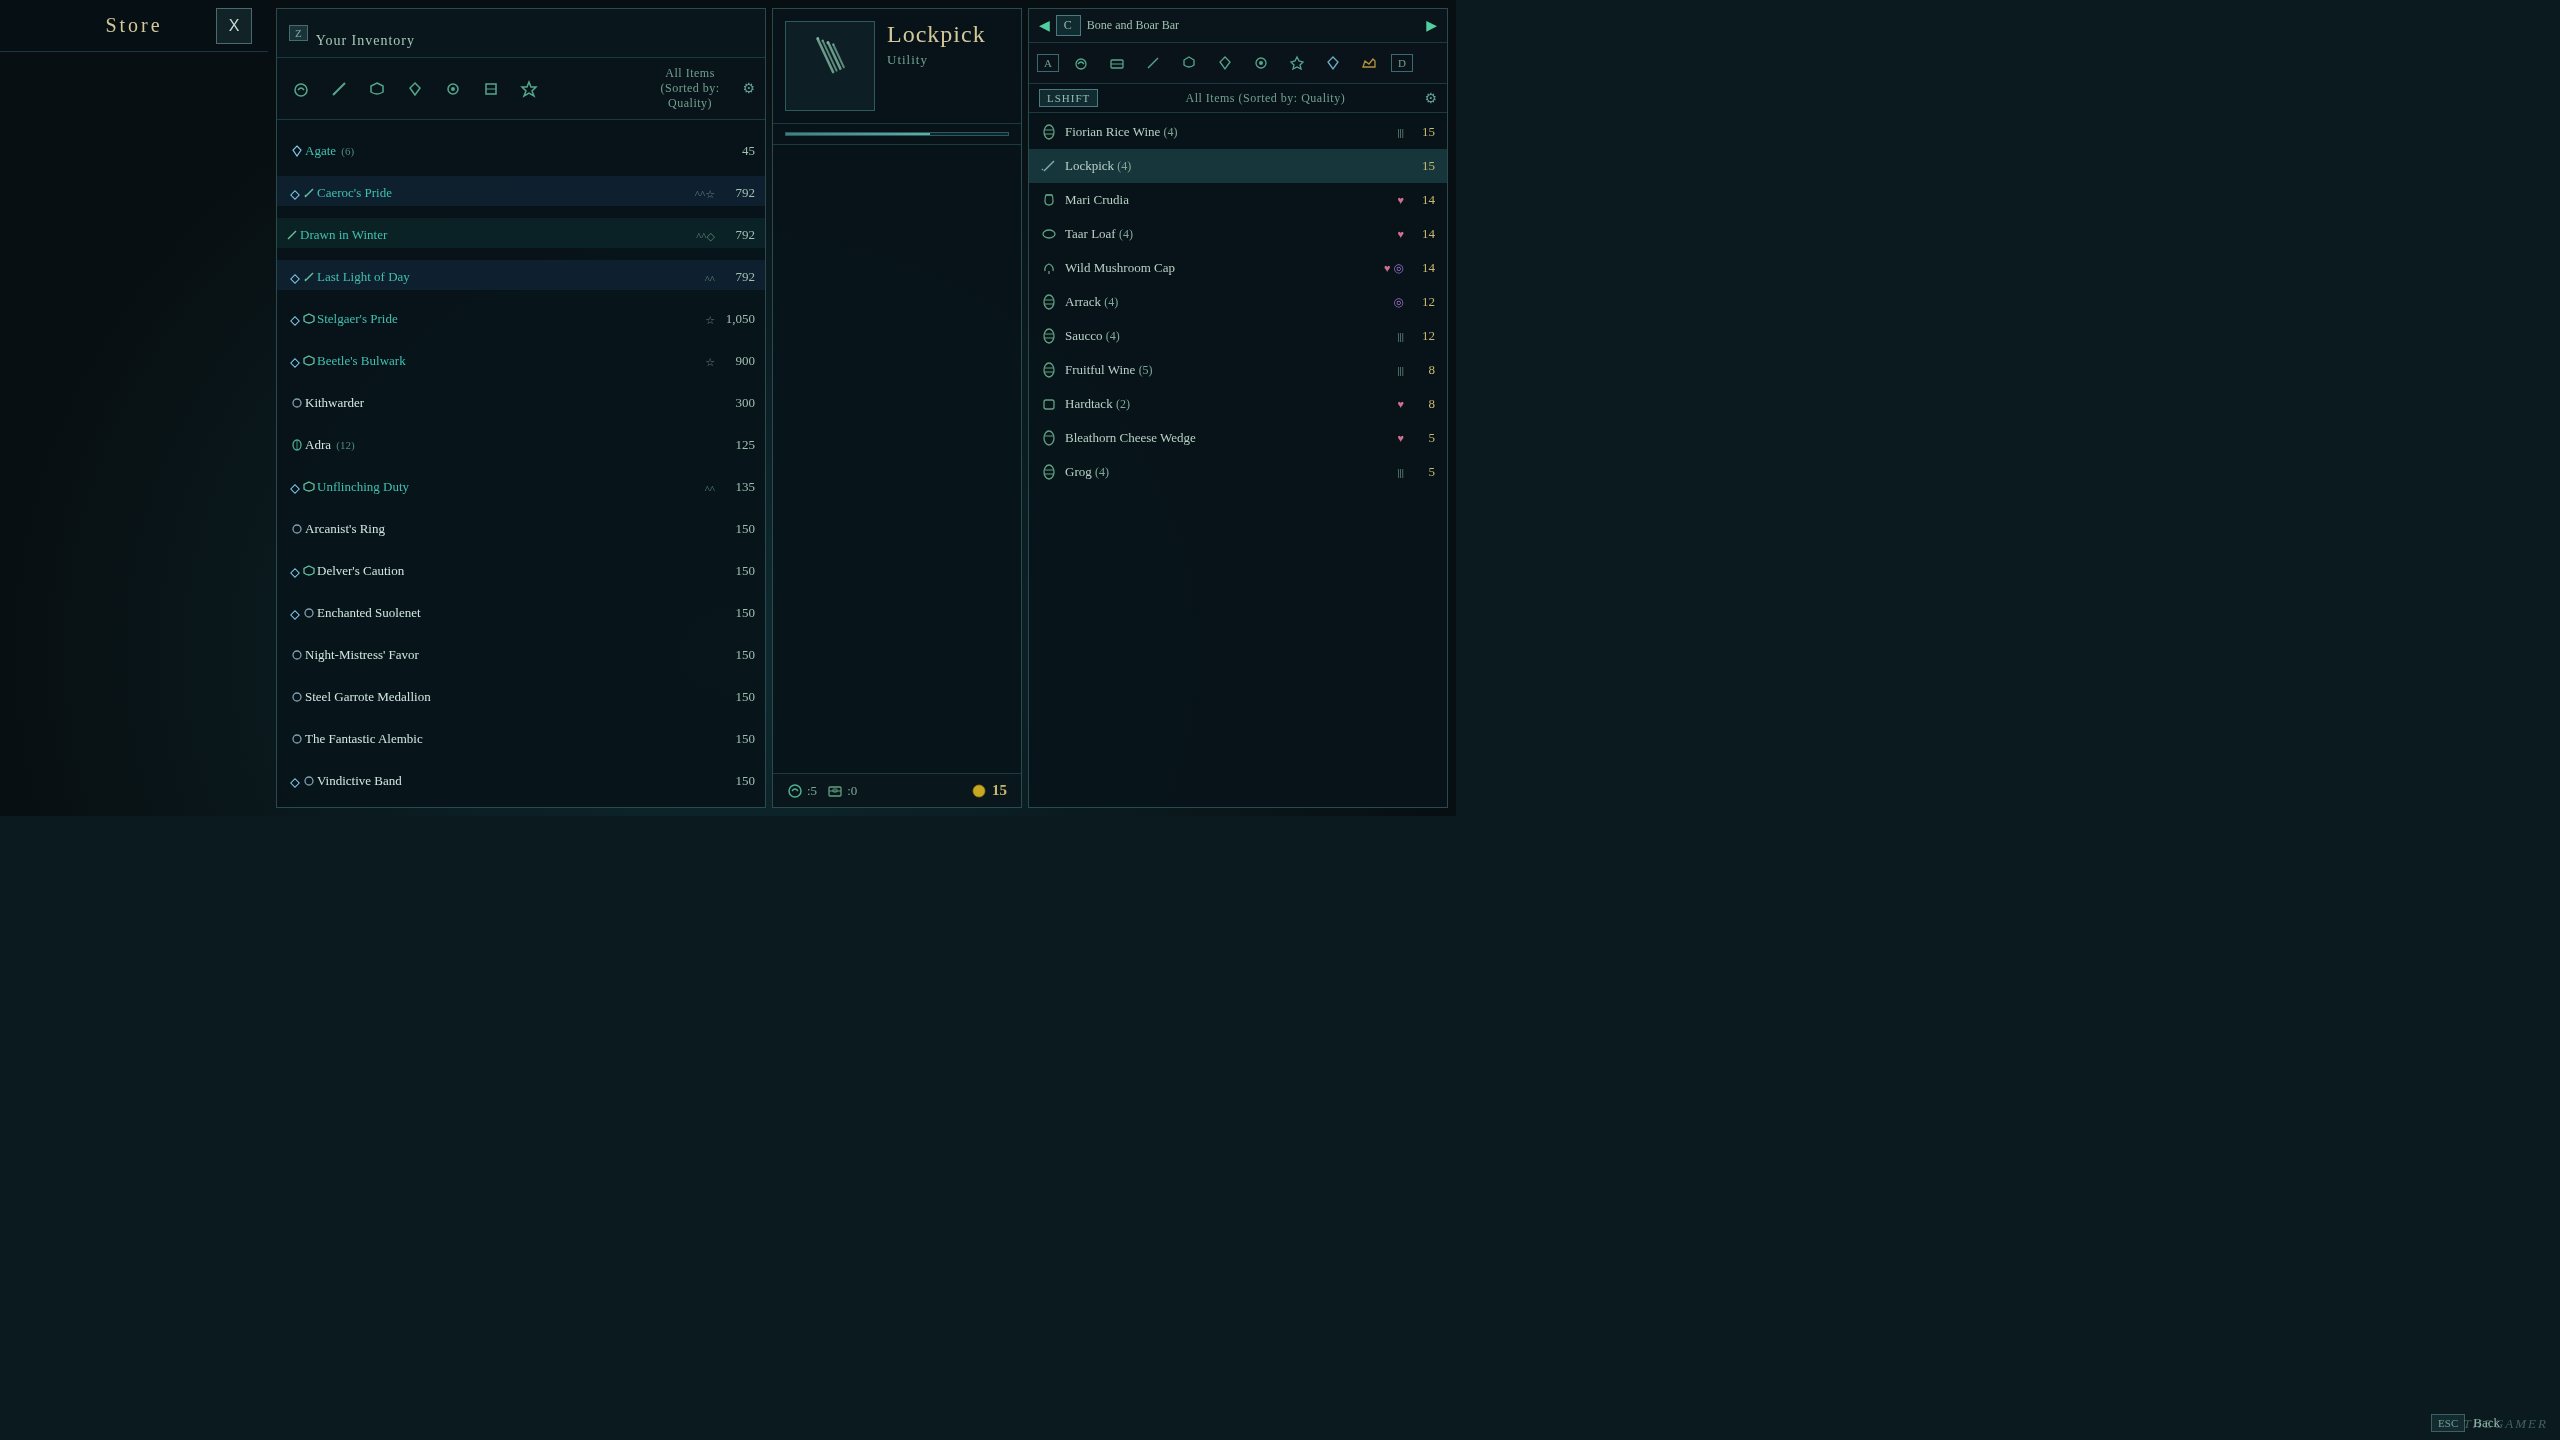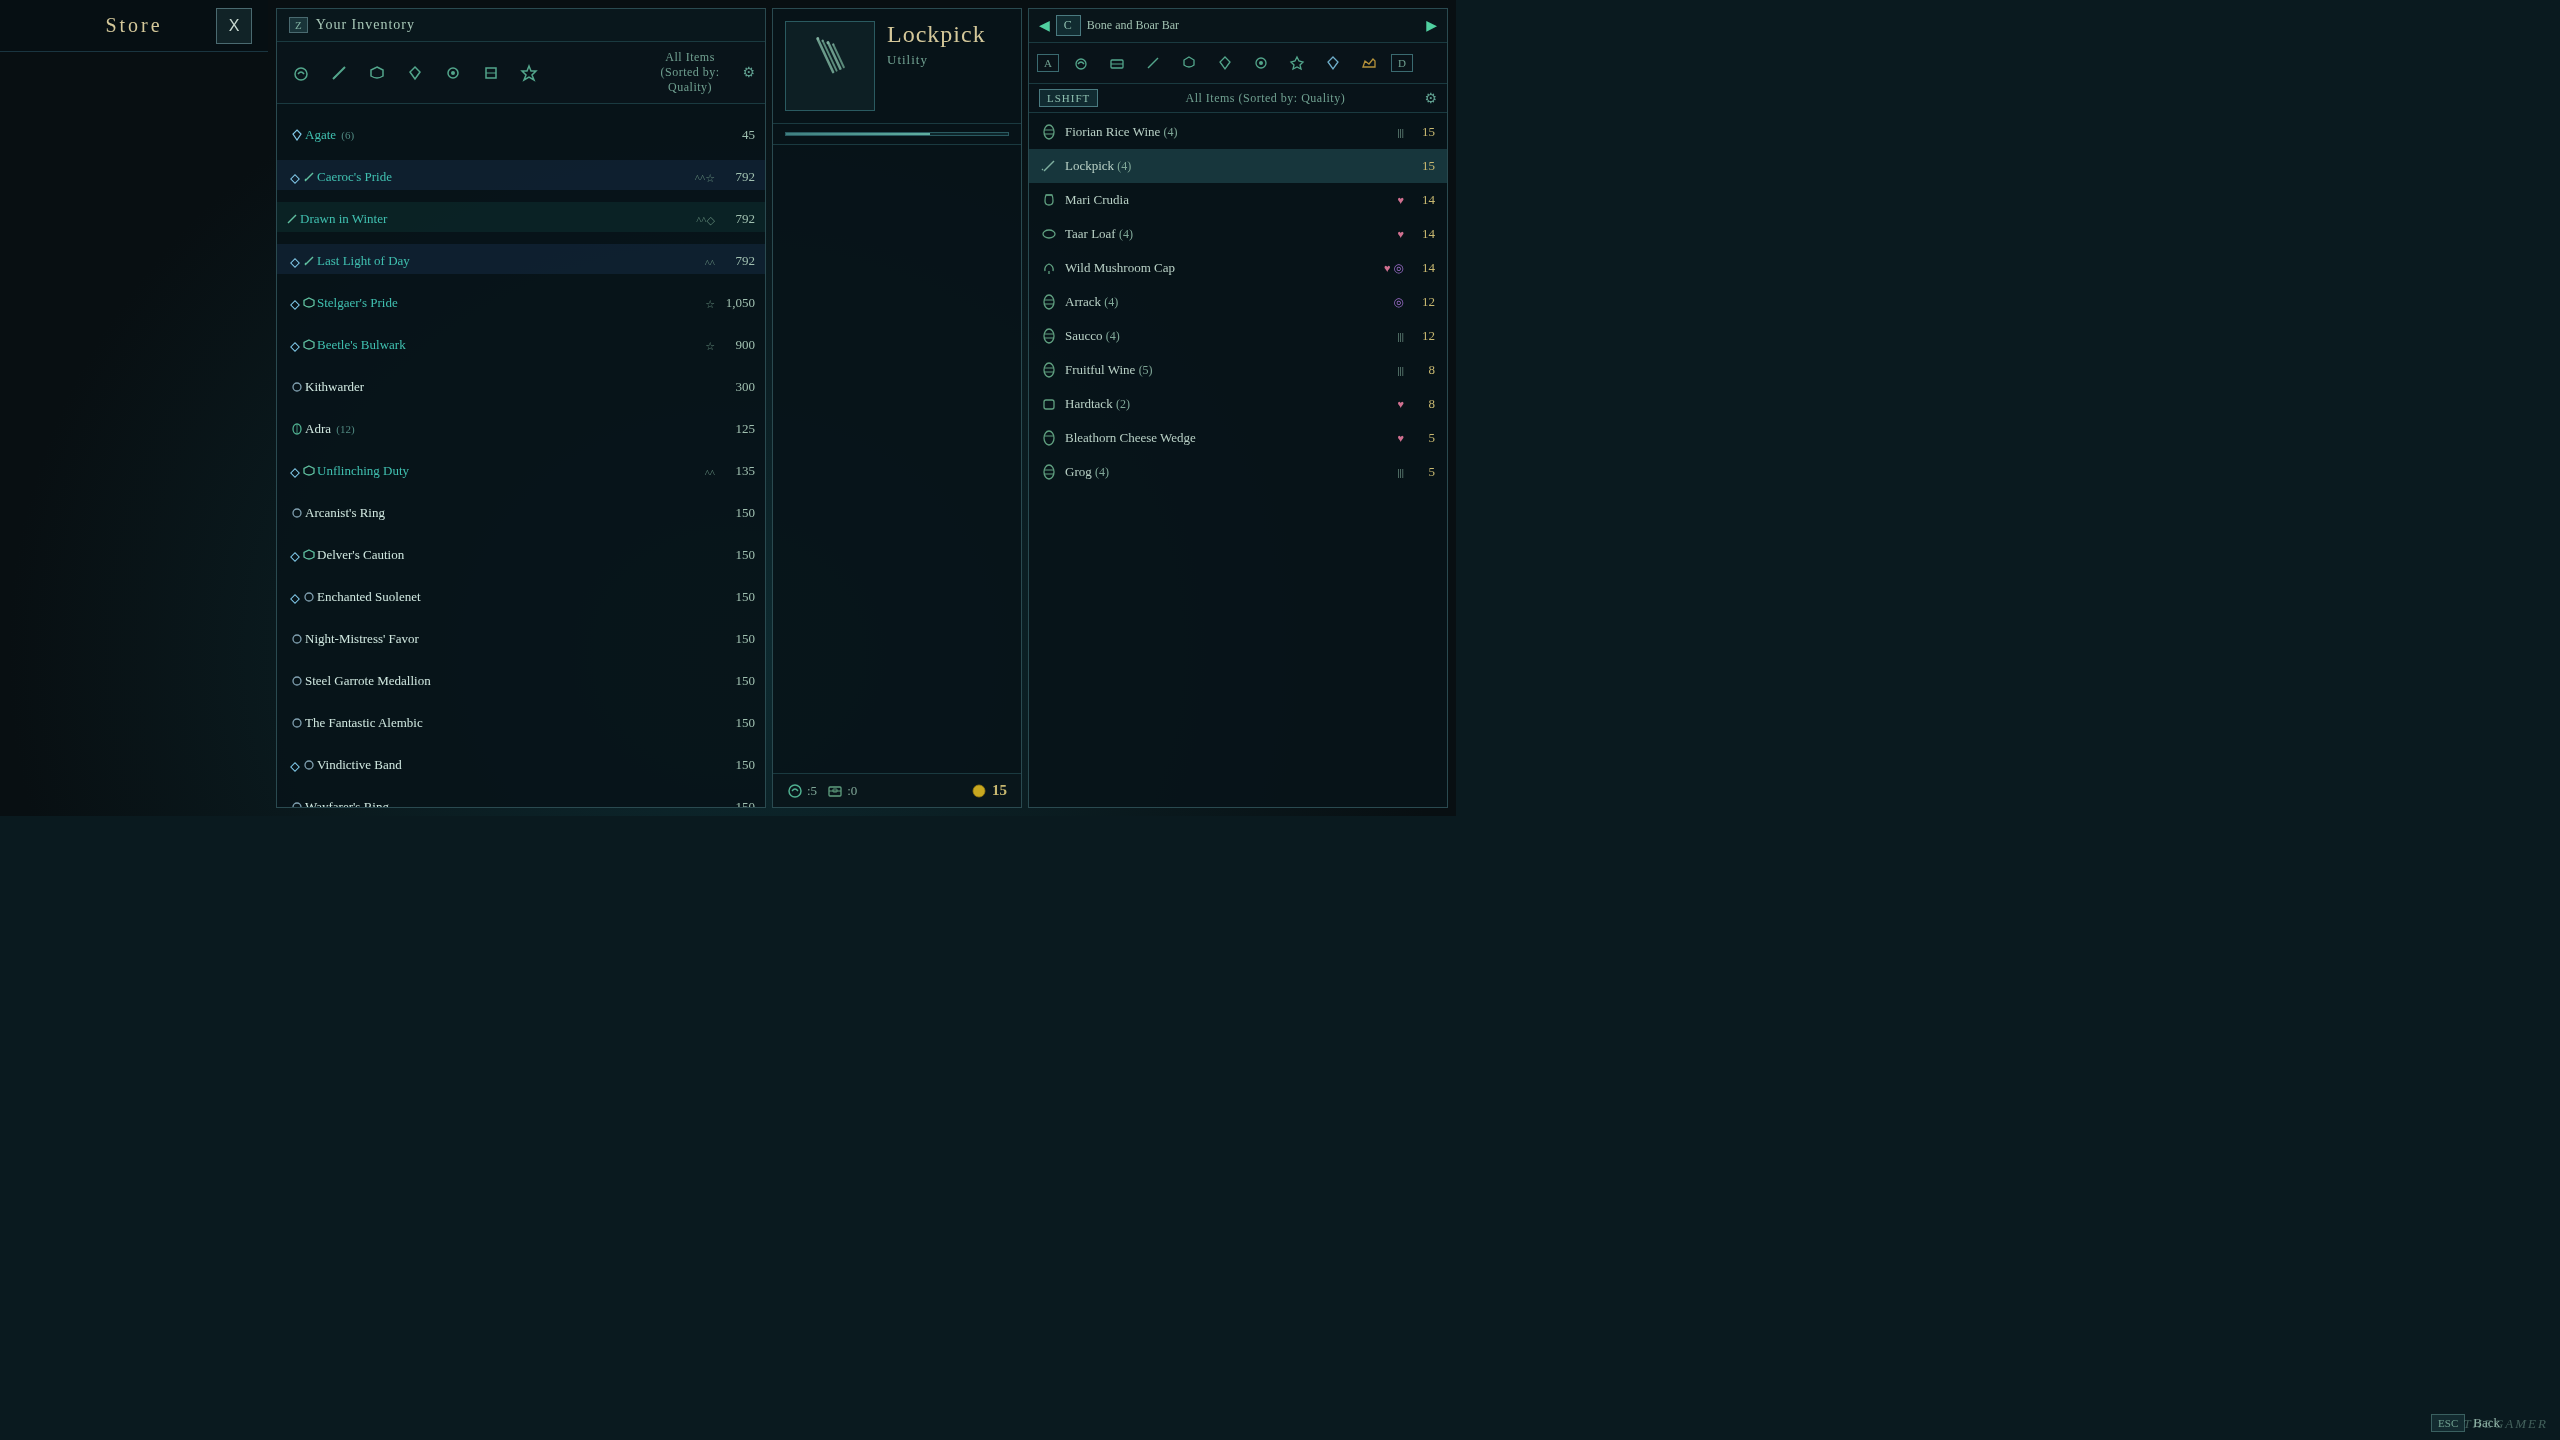--- a/index.html
+++ b/index.html
@@ -96,20 +96,21 @@
       gap: 8px;
       padding: 8px 12px;
       border-bottom: 1px solid #1a3a40;
       background: rgba(10, 25, 30, 0.8);
     }
 
     .inventory-label {
       font-size: 14px;
       color: #a8c8b8;
       letter-spacing: 1px;
+      margin-top: 16px;
     }
 
     .z-key {
       background: rgba(30, 60, 65, 0.8);
       border: 1px solid #4a6a70;
       padding: 1px 5px;
       font-size: 11px;
       color: #80b0a0;
     }
 

